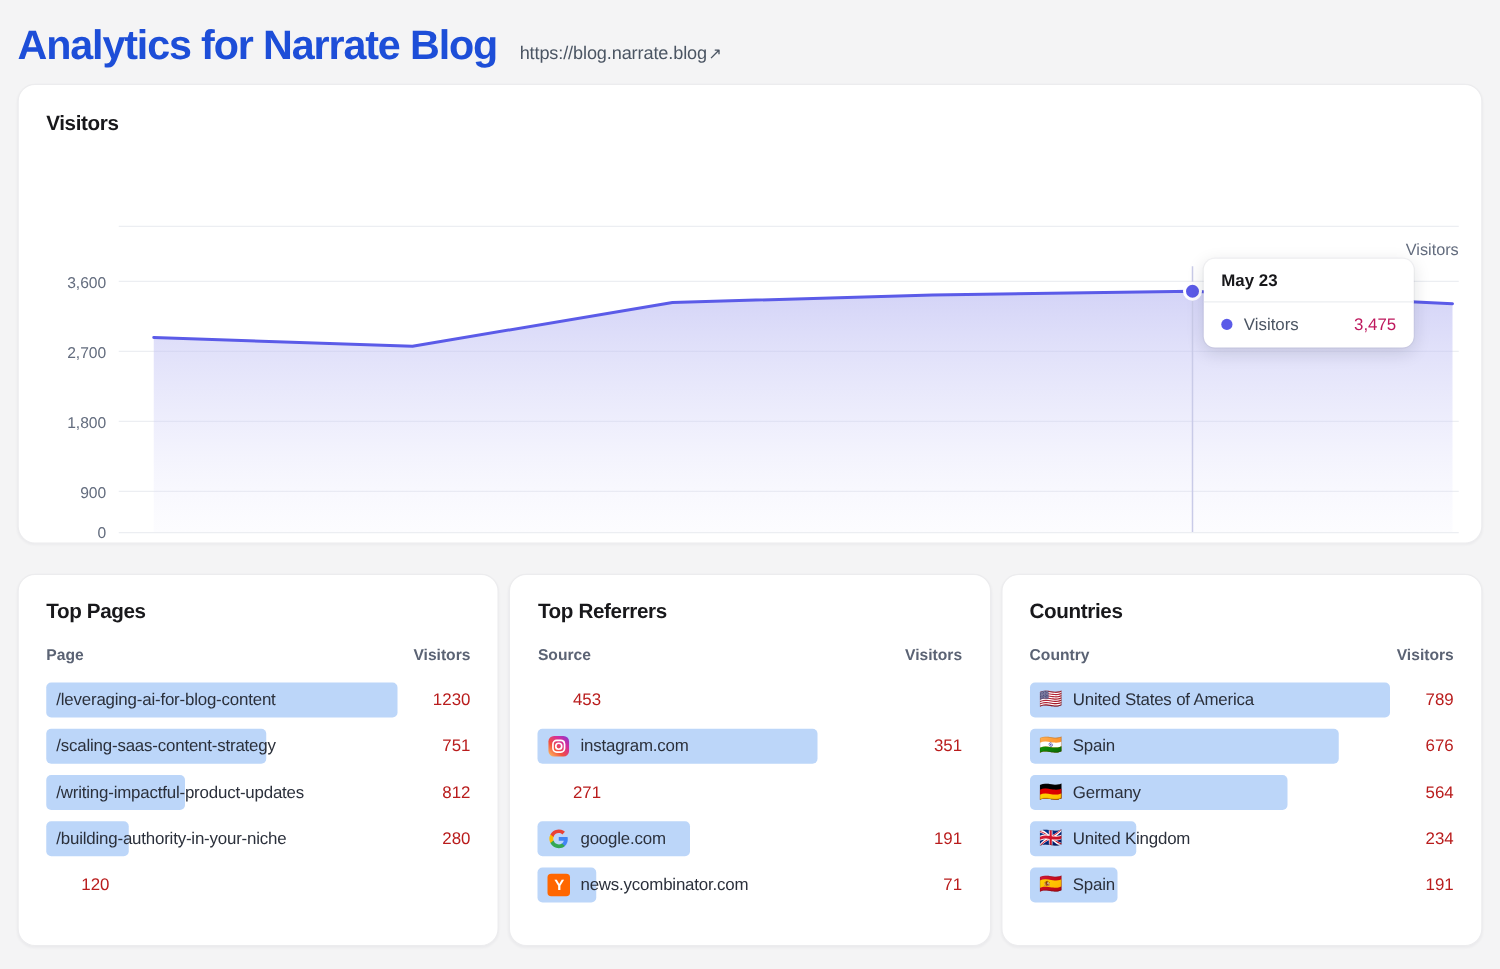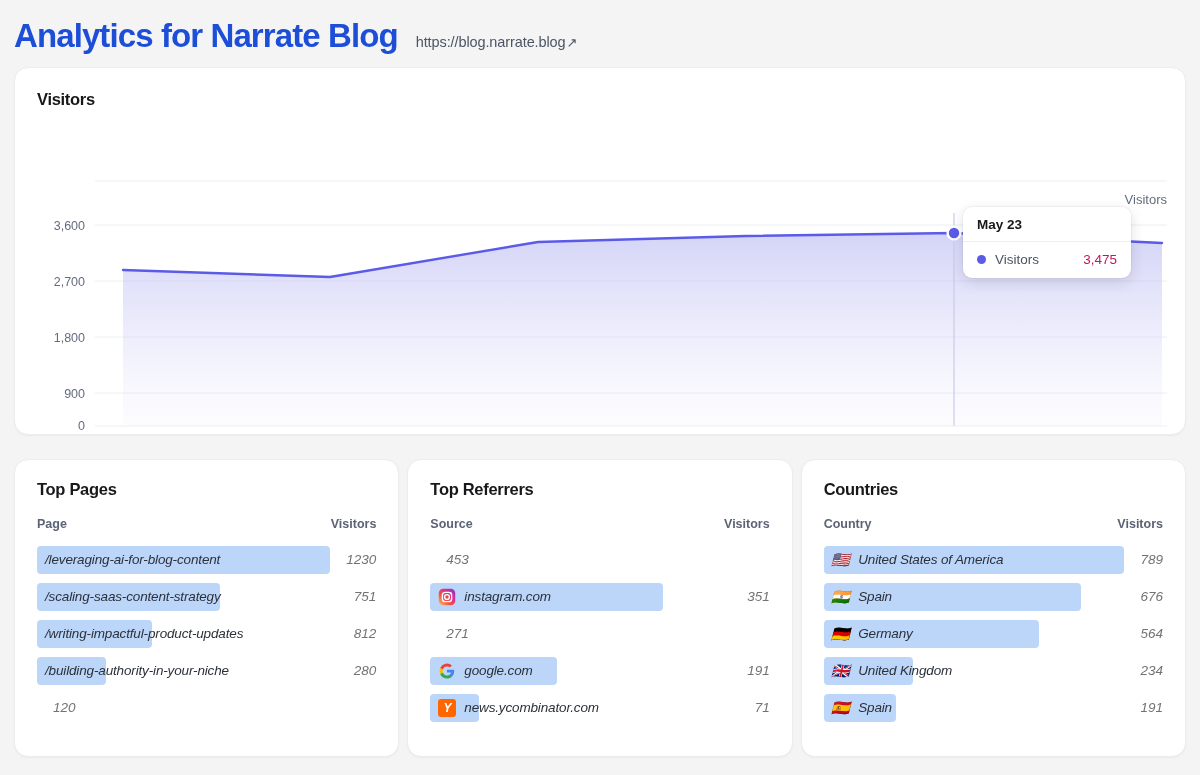--- a/index.html
+++ b/index.html
@@ -117,20 +117,21 @@
     font-size: 13.5px;
     font-weight: normal;
     color: #be185d;
   }
 
   
   .bottom-row {
     display: flex;
     gap: 8px;
     margin: 24px 14px 0 14px;
+    justify-content: flex-end;
   }
   .stat-card {
     flex: 1;
     padding: 20px 22px 22px 22px;
     height: 298px;
   }
   .stat-title {
     font-size: 16.5px;
     font-weight: bold;
     letter-spacing: -0.3px;
@@ -138,21 +139,21 @@
     margin-bottom: 18px;
   }
   .stat-head {
     display: flex;
     justify-content: space-between;
     font-size: 12.5px;
     font-weight: bold;
     color: #5b6374;
     margin-bottom: 10px;
   }
-  .stat-list { display: flex; flex-direction: column; font-style: italic; }
+  .stat-list { display: flex; flex-direction: column; }
   .stat-row {
     display: flex;
     align-items: center;
     height: 37px;
     position: relative;
   }
   .stat-bar-wrap {
     position: relative;
     flex: 1;
     height: 28px;
@@ -172,22 +173,22 @@
     color: #2b303b;
     padding-left: 8px;
     white-space: nowrap;
     letter-spacing: -0.15px;
     display: flex;
     align-items: center;
     gap: 8px;
   }
   .stat-value {
     font-size: 13.5px;
-    color: #737373;
-    padding-left: 16px;
+    color: #b91c1c;
+    padding-left: 28px;
     white-space: nowrap;
   }
 
   
   .fav {
     width: 18px; height: 18px;
     flex: none;
     display: inline-flex;
     align-items: center;
     justify-content: center;

